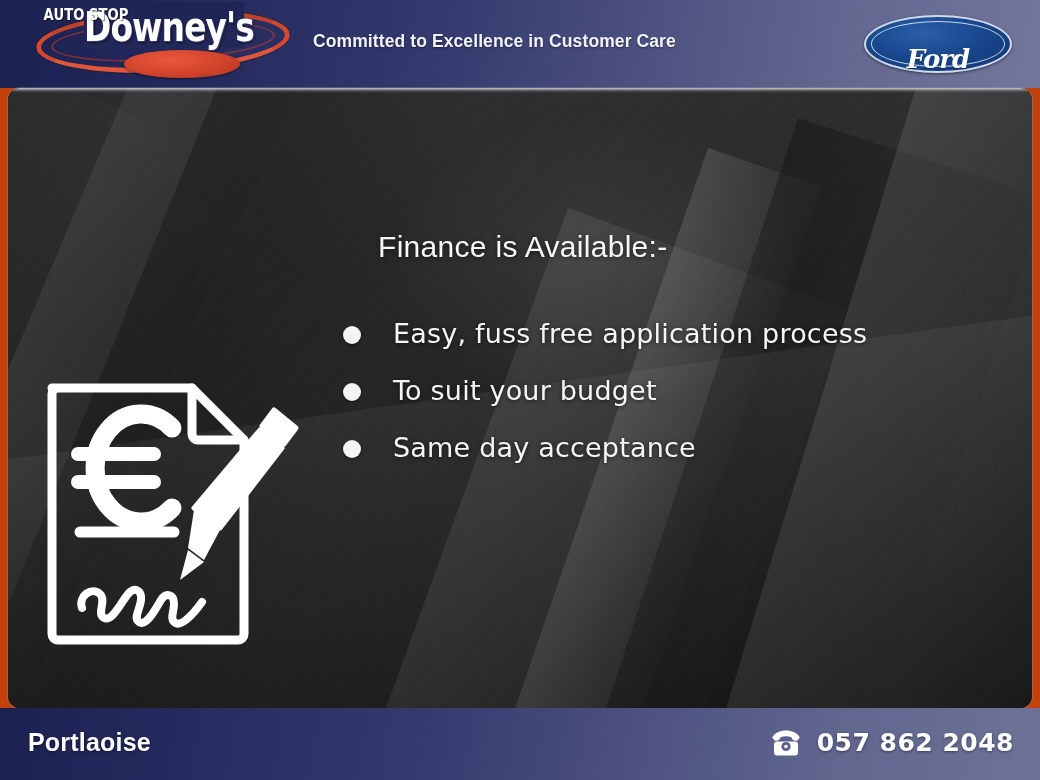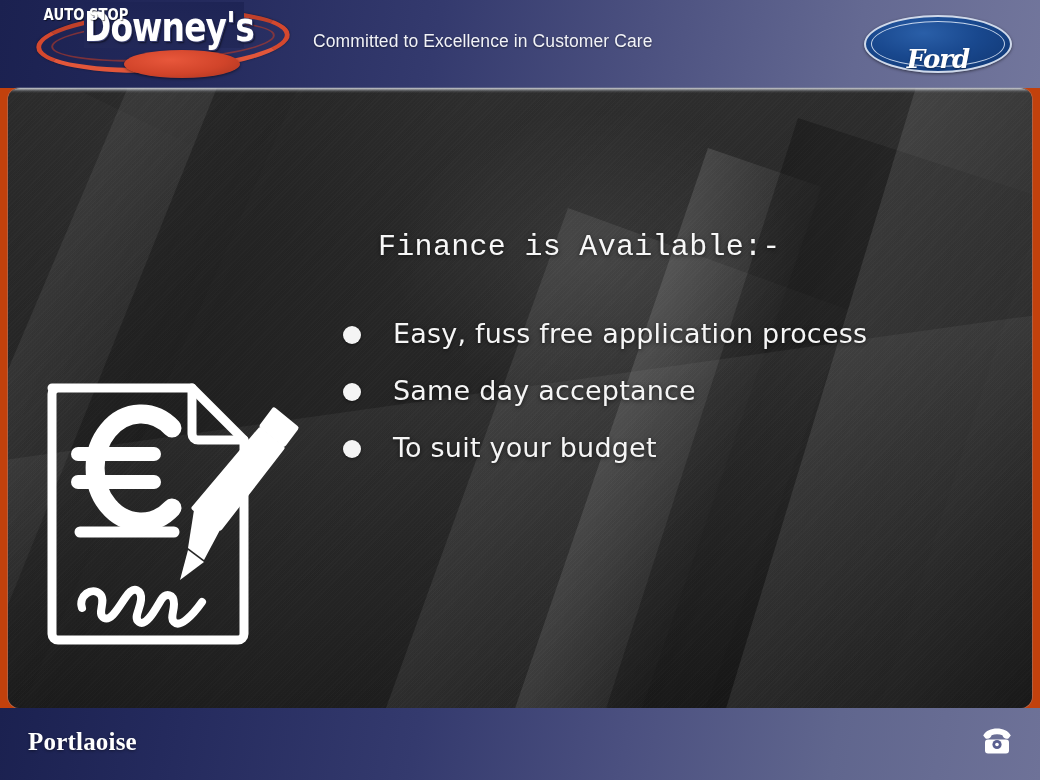--- a/index.html
+++ b/index.html
@@ -108,21 +108,21 @@
     letter-spacing: 0px;
     color: #ffffff;
     transform: scaleX(0.88);
     text-shadow: 1px 1px 1px rgba(0,0,0,0.55);
   }
 
   .tagline {
     position: absolute;
     left: 313px; top: 31px;
     font-family: "Liberation Sans", sans-serif;
-    font-weight: 400;
+    font-weight: 700;
     font-size: 17.5px;
     letter-spacing: 0.1px;
     color: #f2f3f8;
     text-shadow: 0 1px 2px rgba(0,0,0,0.45);
     white-space: nowrap;
   }
 
   
   .ford {
     position: absolute;
@@ -281,21 +281,21 @@
     position: absolute;
     left: 30px; top: 278px;
     width: 280px;
     height: 290px;
   }
 
   
   .headline {
     position: absolute;
     left: 370px; top: 142px;
-    font-family: Liberation Mono, monospace;
+    font-family: Liberation Sans, sans-serif;
     font-weight: 400;
     font-size: 30px;
     letter-spacing: 0.3px;
     color: #f7f7f7;
     text-shadow: 0 1px 4px rgba(0,0,0,0.6);
     white-space: nowrap;
   }
   .bullets {
     position: absolute;
     left: 319px; top: 218px;
@@ -337,21 +337,21 @@
         #1b2150 0%,
         #242a5d 16%,
         #343a6e 40%,
         #4b5080 60%,
         #60668e 80%,
         #6e7298 100%);
   }
   .footer-city {
     position: absolute;
     left: 28px; top: 20px;
-    font-family: Liberation Serif, serif;
+    font-family: Liberation Sans, sans-serif;
     font-weight: 700;
     font-size: 25px;
     color: #ffffff;
     letter-spacing: 0.2px;
     text-shadow: 0 1px 3px rgba(0,0,0,0.45);
   }
   .footer-phone {
     position: absolute;
     right: 26px; top: 20px;
     display: flex;
@@ -439,36 +439,37 @@
           <path d="M236 44 l22 18 l-12 16 l-22 -18 z"></path>
           <path d="M222 64 l22 18 l-62 80 l-26 -20 z"></path>
         </g>
       </svg>
     </div>
 
     <div class="headline">Finance is Available:-</div>
 
     <ul class="bullets">
       <li>Easy, fuss free application process</li>
+      <li>To suit your budget</li>
       <li>Same day acceptance</li>
-      <li>To suit your budget</li>
     </ul>
 
   </div>
 
   <div class="footer">
     <div class="footer-city">Portlaoise</div>
     <div class="footer-phone">
       <span class="phone-icon">
         <svg viewBox="0 0 34 26" width="34" height="26" aria-hidden="true">
 
           <path d="M3.2 7.6 C6 2.6 11 0.6 17 0.6 C23 0.6 28 2.6 30.8 7.6 L28.4 10.4 C25.6 11.3 22.8 9.6 22.4 7.2 C20.8 6.5 19 6.2 17 6.2 C15 6.2 13.2 6.5 11.6 7.2 C11.2 9.6 8.4 11.3 5.6 10.4 z" fill="#ffffff"></path>
 
           <path d="M8 11.5 h18 a3 3 0 0 1 3 3 v8 a3 3 0 0 1 -3 3 H8 a3 3 0 0 1 -3 -3 v-8 a3 3 0 0 1 3 -3 z" fill="#ffffff"></path>
 
           <circle cx="17" cy="16.5" r="4.6" fill="#5a6090"></circle>
           <circle cx="17" cy="16.5" r="1.8" fill="#ffffff"></circle>
         </svg>
       </span>
+      <span class="phone-number">057 862 2048</span>
     </div>
   </div>
 
 </div>
 
 </body></html>

